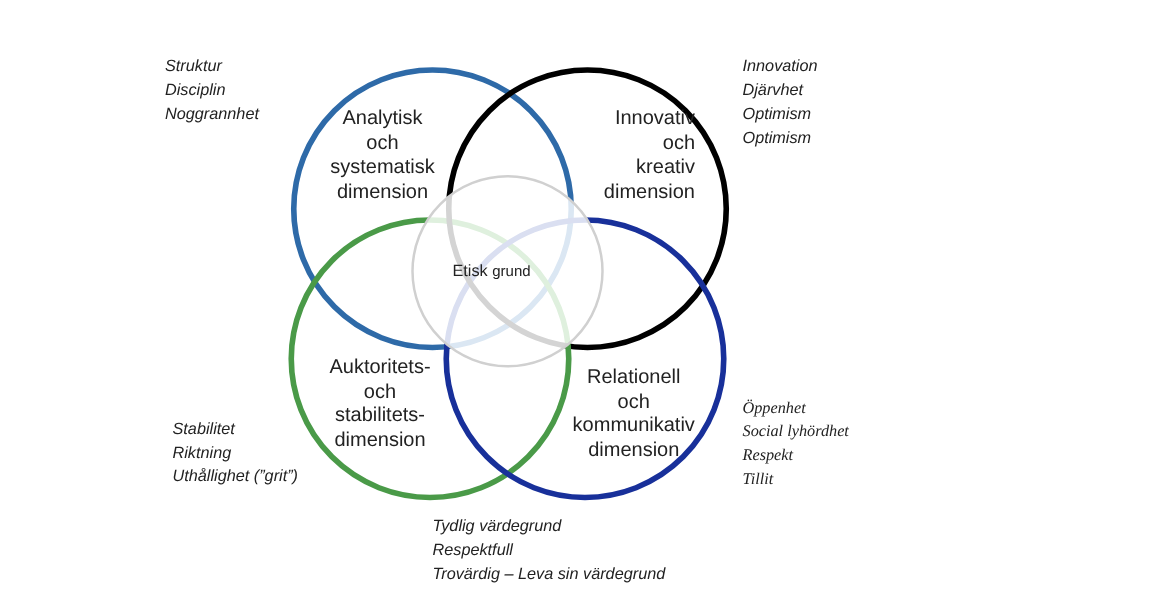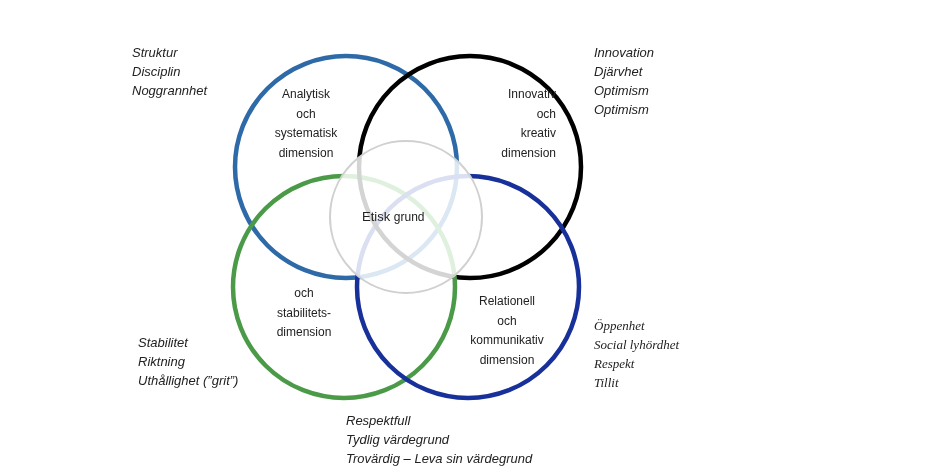--- a/index.html
+++ b/index.html
@@ -1,18 +1,18 @@
 <!DOCTYPE html>
 <html><head>
 <meta charset="utf-8">
 <style>
   html, body { margin: 0; padding: 0; background: #ffffff; }
   body { width: 938px; height: 476px; position: relative; overflow: hidden; font-family: "Liberation Sans", "DejaVu Sans", sans-serif; color: #1a1a1a; }
   svg.venn { position: absolute; left: 0; top: 0; }
-  .label { position: absolute; text-align: center; font-size: 12px; line-height: 19.5px; color: #222; }
+  .label { position: absolute; text-align: center; font-size: 16px; line-height: 19.5px; color: #222; }
   .label span { display: block; }
   .side { position: absolute; font-style: italic; font-size: 13px; line-height: 19px; color: #222; }
   .side span { display: block; white-space: nowrap; }
   .center-label { position: absolute; font-size: 13px; color: #222; white-space: nowrap; }
   .center-label .small { font-size: 12px; }
 </style>
 </head>
 <body>
 
 <svg class="venn" width="938" height="476">
@@ -48,20 +48,21 @@
 </div>
 
 <div class="label" style="left:456px; top:85px; width:100px;text-align:right;">
   <span>Innovativ</span>
   <span>och</span>
   <span>kreativ</span>
   <span>dimension</span>
 </div>
 
 <div class="label" style="left:254px; top:284px; width:100px;">
+  <span>Auktoritets-</span>
   <span>och</span>
   <span>stabilitets-</span>
   <span>dimension</span>
 </div>
 
 <div class="label" style="left:452px; top:292px; width:110px;">
   <span>Relationell</span>
   <span>och</span>
   <span>kommunikativ</span>
   <span>dimension</span>
@@ -92,16 +93,16 @@
 </div>
 
 <div class="side" style="left:594px; top:316px;font-family:Liberation Serif, serif;">
   <span>Öppenhet</span>
   <span>Social lyhördhet</span>
   <span>Respekt</span>
   <span>Tillit</span>
 </div>
 
 <div class="side" style="left:346px; top:411px;">
+  <span>Tydlig värdegrund</span>
   <span>Respektfull</span>
-  <span>Tydlig värdegrund</span>
   <span>Trovärdig – Leva sin värdegrund</span>
 </div>
 
 </body></html>

